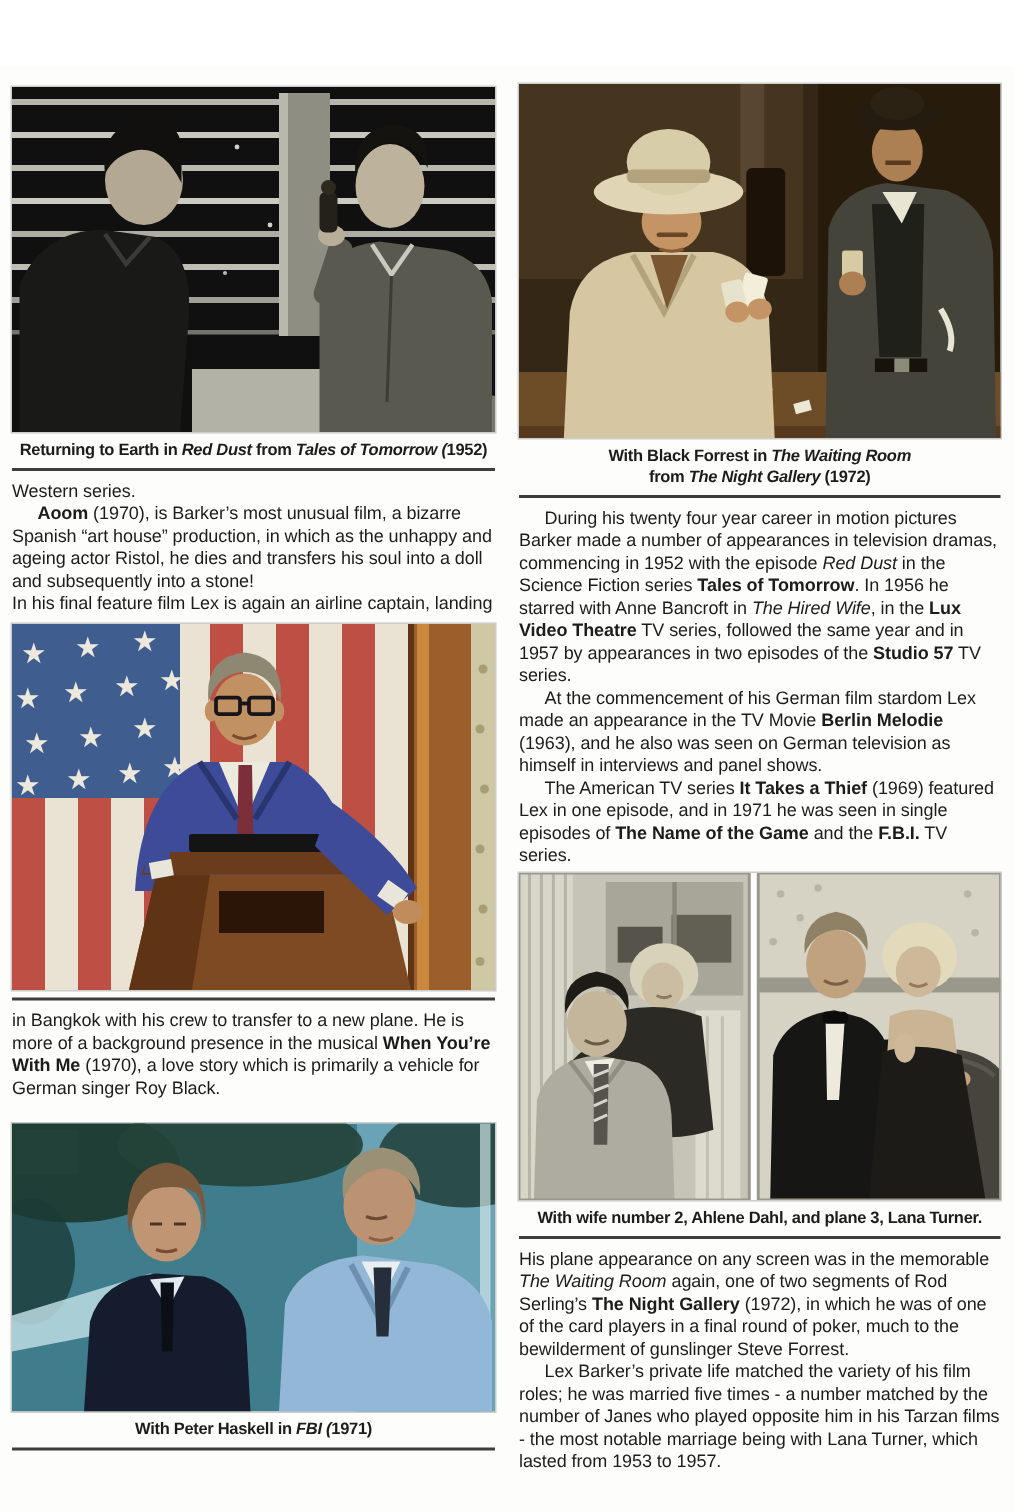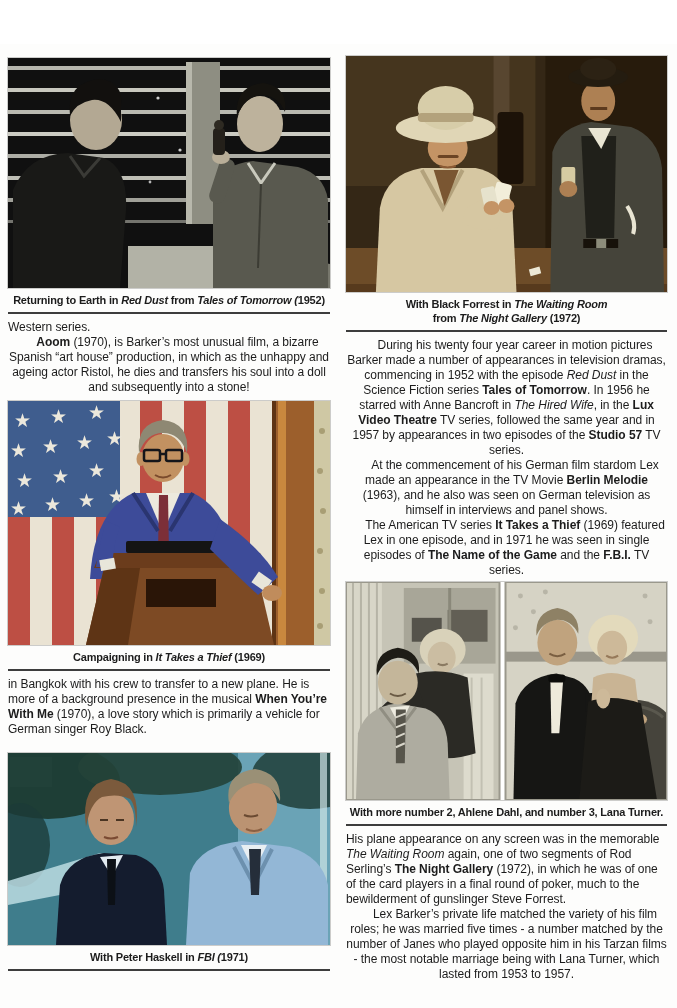--- a/index.html
+++ b/index.html
@@ -16,21 +16,21 @@
   .ph-thief{height:244px;margin-top:6px;}
   .ph-fbi{height:192px;margin-top:16px;}
   .ph-ng{height:236px;margin-top:12px;}
   .ph-wives{height:218px;margin-top:4px;}
   .caption{margin-top:5px;font-weight:bold;font-size:11px;line-height:14px;
     letter-spacing:-0.2px;text-align:center;white-space:nowrap;}
   .caption2{white-space:normal;}
   .rule{height:2px;background:#3d3d3d;margin-top:5px;}
   .tb{margin-top:6px;font-size:12px;line-height:15px;letter-spacing:-0.05px;}
   .tb p{margin:0;}
-  .tb p.ind{text-indent:17px;text-align:center;}
+  .tb p.ind{text-indent:17px;}
   .b{font-weight:bold;}
   .i{font-style:italic;}
   .page-number{position:absolute;left:0;top:980px;width:677px;text-align:center;
     font-size:11.5px;color:#2a2a2a;}
 </style>
 </head>
 <body>
 
 <div class="page">
 
@@ -69,20 +69,21 @@
         <ellipse cx="252" cy="66" rx="23" ry="28" fill="#bdb29c"></ellipse>
         <path d="M229,60 Q226,28 255,25 Q280,28 277,54 Q270,37 252,37 Q235,40 229,60 Z" fill="#15130f"></path>
       </svg>
     </div>
     <div class="caption"><span class="b">Returning to Earth in </span><span class="b i">Red Dust</span><span class="b"> from </span><span class="b i">Tales of Tomorrow (</span><span class="b">1952)</span></div>
     <div class="rule"></div>
 
     <div class="tb">
       <p><span>Western series.</span></p>
       <p class="ind"><span class="b">Aoom</span><span> (1970), is Barker’s most unusual film, a bizarre Spanish “art house” production, in which as the unhappy and ageing actor Ristol, he dies and transfers his soul into a doll and subsequently into a stone!</span></p>
+      <p><span>In his final feature film Lex is again an airline captain, landing</span></p>
     </div>
 
     <div class="photo ph-thief" aria-label="Man in blue suit and glasses speaking at a wooden podium in front of an American flag">
       <svg viewBox="0 0 322 244" preserveAspectRatio="none">
         <rect width="322" height="244" fill="#eae3d3"></rect>
         <rect x="0" width="22" height="244" fill="#bd4f44"></rect>
         <rect x="44" width="22" height="244" fill="#bd4f44"></rect>
         <rect x="88" width="22" height="244" fill="#bd4f44"></rect>
         <rect x="132" width="22" height="244" fill="#bd4f44"></rect>
         <rect x="176" width="22" height="244" fill="#bd4f44"></rect>
@@ -131,21 +132,20 @@
         <polygon points="96,167 248,167 266,244 78,244" fill="#7d4a24"></polygon>
         <polygon points="96,167 132,167 120,244 78,244" fill="#5e3415"></polygon>
         <rect x="138" y="178" width="70" height="28" fill="#2a1507"></rect>
         <path d="M212,118 Q252,146 270,176 L250,194 Q222,168 202,148 Z" fill="#3d4b99"></path>
         <rect x="246" y="174" width="16" height="13" fill="#e8e6da" transform="rotate(35 254 180)"></rect>
         <ellipse cx="264" cy="192" rx="10" ry="8" fill="#c08c5c"></ellipse>
         <path d="M98,120 Q90,150 88,166 L104,166 Q106,140 112,126 Z" fill="#3d4b99"></path>
         <rect x="92" y="158" width="15" height="11" fill="#e8e6da" transform="rotate(-10 99 163)"></rect>
       </svg>
     </div>
-    <div class="caption"><span class="b">Campaigning in </span><span class="b i">It Takes a Thief</span><span class="b"> (1969)</span></div>
     <div class="rule"></div>
 
     <div class="tb">
       <p><span>in Bangkok  with his crew to transfer to a new plane. He is more of a background presence in the musical </span><span class="b">When You’re With Me</span><span> (1970), a love story which is primarily a vehicle for German singer Roy Black.</span></p>
     </div>
 
     <div class="photo ph-fbi" aria-label="Blue-tinted scene of two men in suits outdoors, one in a dark suit and one in a light blue suit">
       <svg viewBox="0 0 322 192" preserveAspectRatio="none">
         <rect width="322" height="192" fill="#3f7d8c"></rect>
         <rect x="230" width="92" height="192" fill="#6fa7ba" opacity=".9"></rect>
@@ -298,21 +298,21 @@
           <ellipse cx="268" cy="56" rx="25" ry="23" fill="#e3dabc"></ellipse>
           <ellipse cx="267" cy="66" rx="15" ry="17" fill="#cdb999"></ellipse>
           <path d="M261,74 Q267,78 273,74" stroke="#96795a" stroke-width="2" fill="none"></path>
           <path d="M248,96 Q268,86 290,98 L293,122 L246,124 Z" fill="#c9b494"></path>
           <path d="M243,120 Q268,112 296,122 L312,219 L234,219 Z" fill="#1c1b17"></path>
           <ellipse cx="258" cy="117" rx="7" ry="10" fill="#cdb999"></ellipse>
           <rect x="160" y="0" width="162" height="219" fill="none" stroke="#9a988c" stroke-width="2"></rect>
         </g>
       </svg>
     </div>
-    <div class="caption caption2"><span class="b">With more number 2, Ahlene Dahl, and number 3, Lana Turner.</span></div>
+    <div class="caption caption2"><span class="b">With wife number 2, Ahlene Dahl, and plane 3, Lana Turner.</span></div>
     <div class="rule"></div>
 
     <div class="tb">
       <p><span>His plane appearance on any screen was in the memorable </span><span class="i">The Waiting Room</span><span> again, one of two segments of  Rod Serling’s </span><span class="b">The Night Gallery</span><span> (1972), in which he was of one of the card players in a final round of poker, much to the bewilderment of gunslinger Steve Forrest.</span></p>
       <p class="ind"><span>Lex Barker’s  private life matched the variety of his film roles; he was married five times  -  a number matched by the number of Janes who played opposite him in his Tarzan films  -  the most notable marriage being with Lana Turner, which lasted from  1953 to 1957.</span></p>
     </div>
 
   </div>
 
 

